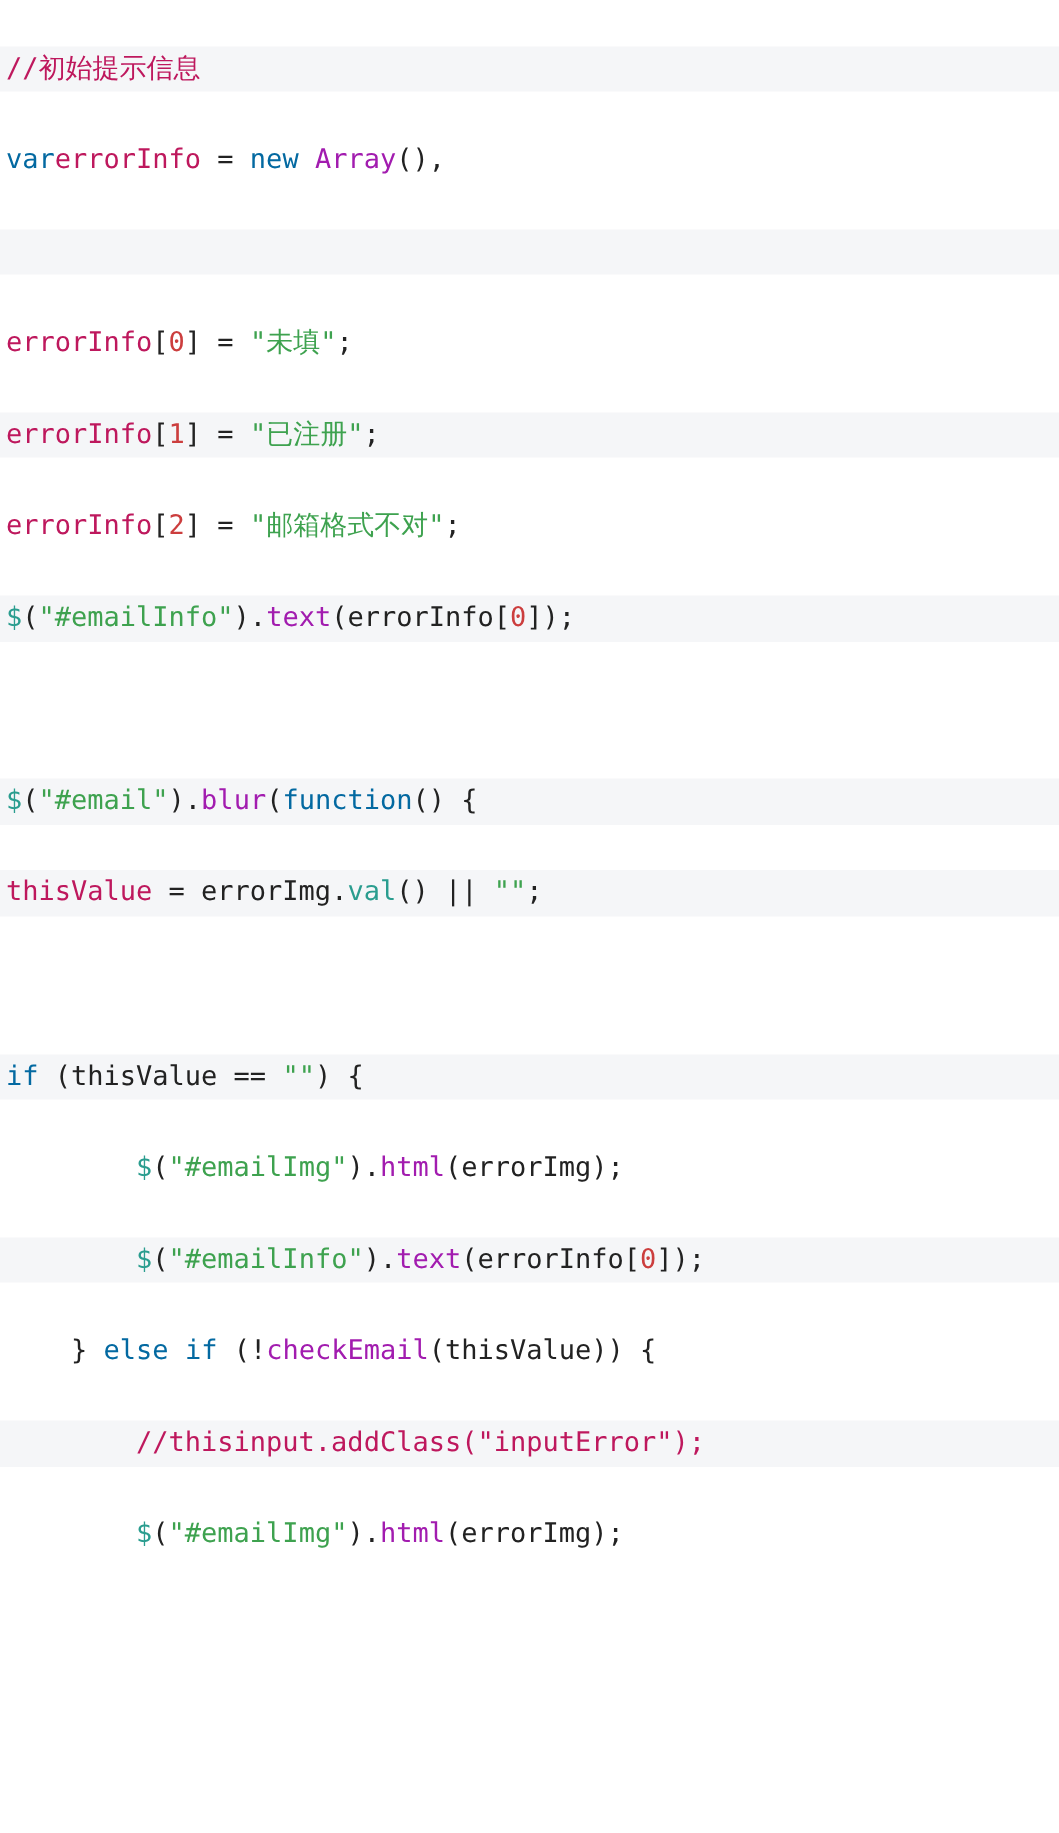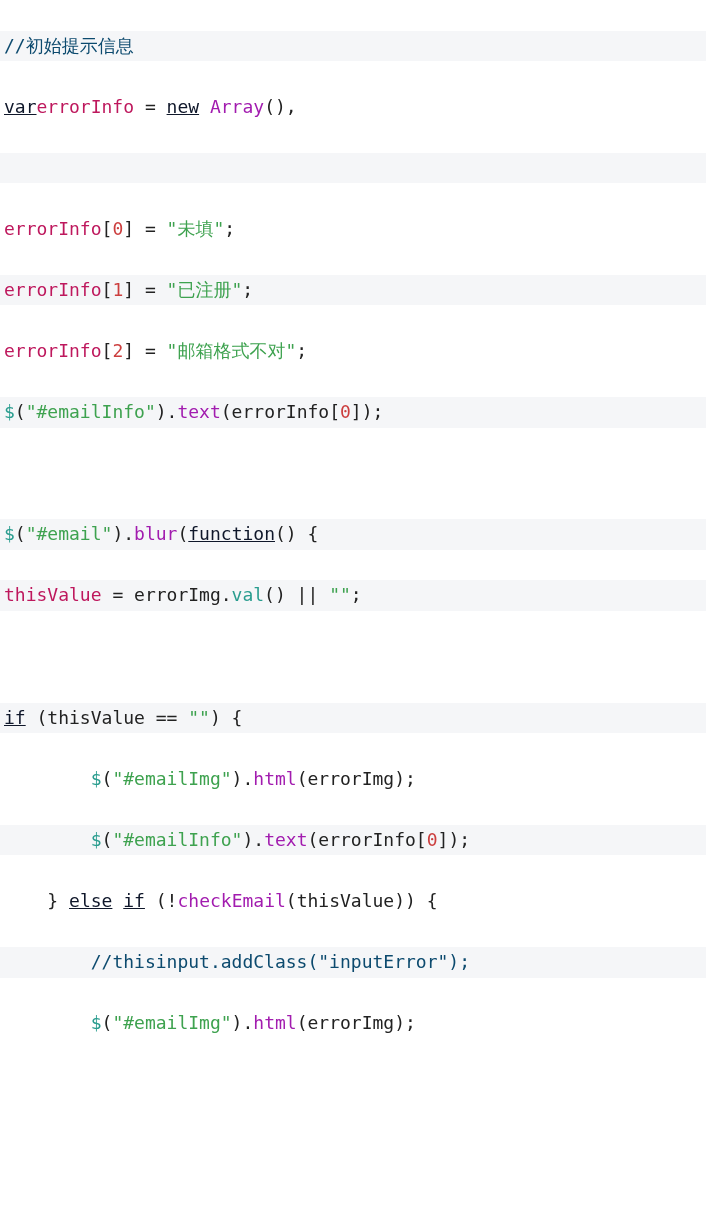--- a/index.html
+++ b/index.html
@@ -16,22 +16,22 @@
     line-height: 30.55px;
   }
   .line {
     display: block;
     min-height: 30.55px;
     padding-left: 4px;
   }
   .stripe {
     background: #f5f6f8;
   }
-  .c-comment { color: #0c4a6e; }        
-  .c-key     { color: #0f172a; text-decoration: underline; }        
+  .c-comment { color: #be185d; }        
+  .c-key     { color: #0369a1; }        
   .c-green   { color: #a21caf; }        
   .c-str     { color: #3ea24f; }        
   .c-inner   { color: #1a1a1a; }        
   .c-red     { color: #cc3e3e; }        
   .c-teal    { color: #2a9d8f; }        
   .c-plain   { color: #222; }
   .c-ident   { color: #be185d; }           
 </style>
 </head>
 <body>

